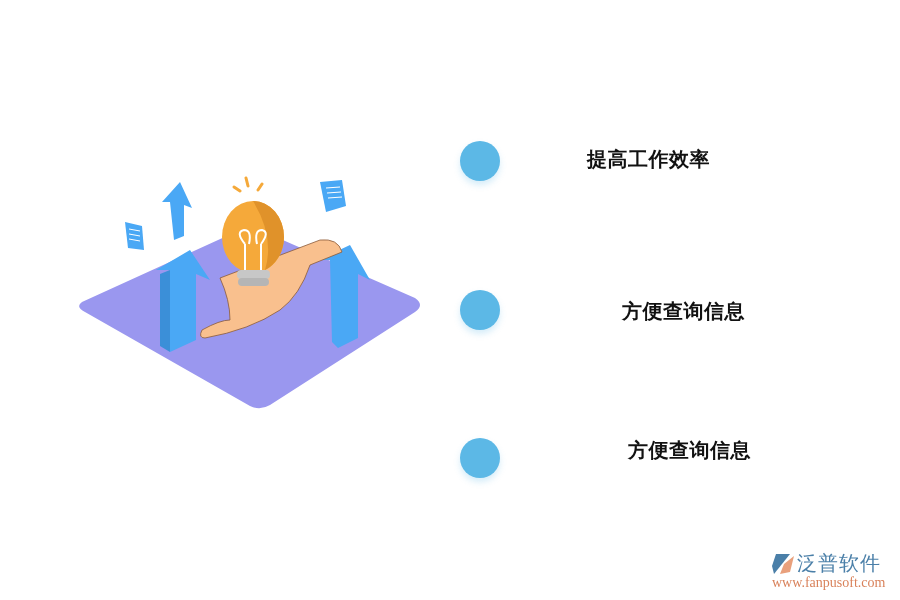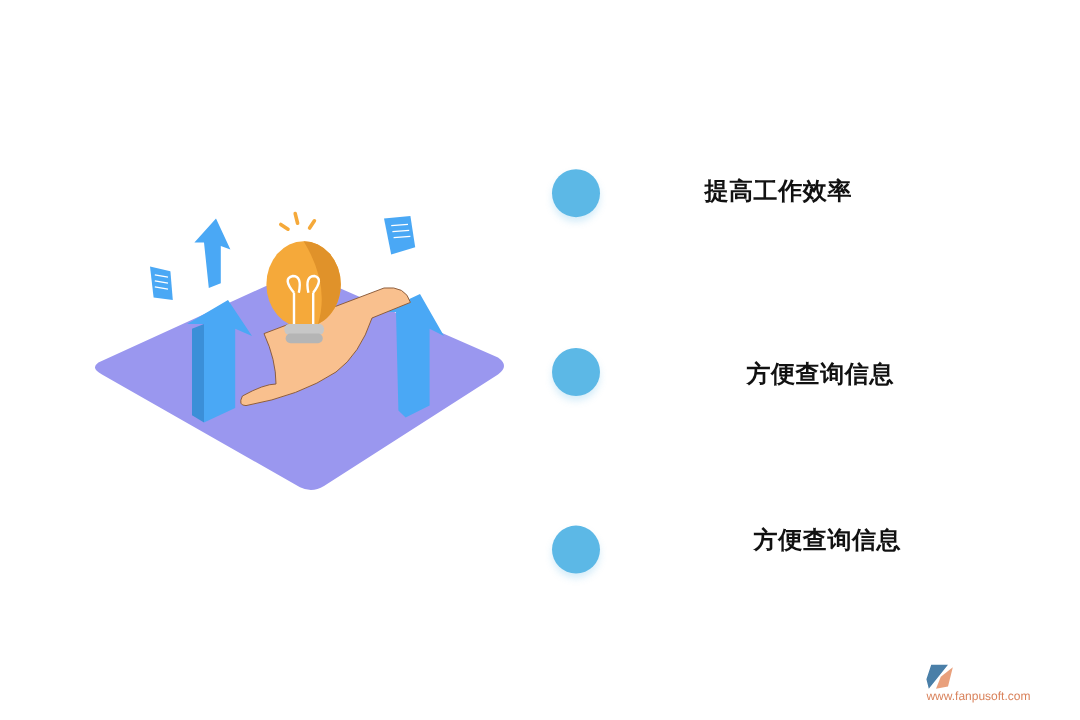--- a/index.html
+++ b/index.html
@@ -2,21 +2,21 @@
 <html><head>
 <meta charset="utf-8">
 <style>
   html, body { margin:0; padding:0; background:#ffffff; }
   body { width:900px; height:600px; position:relative; overflow:hidden; font-family:"DejaVu Sans", sans-serif; }
   .illus { position:absolute; left:70px; top:170px; width:360px; height:250px; }
   .dot { position:absolute; width:40px; height:40px; border-radius:50%; background:#5cb8e6; box-shadow:0 4px 6px rgba(92,184,230,0.25); }
   .label { position:absolute; font-size:20px; font-weight:bold; color:#111; letter-spacing:0.5px; white-space:nowrap; }
   .logo { position:absolute; left:770px; top:550px; width:125px; height:45px; }
   .logo-name { position:absolute; left:27px; top:0; font-size:20px; color:#4a7fa8; letter-spacing:1px; white-space:nowrap; }
-  .logo-url { position:absolute; left:2px; top:25px; font-family:Liberation Sans, sans-serif; font-size:10px; color:#d9825b; white-space:nowrap; }
+  .logo-url { position:absolute; left:2px; top:25px; font-family:Liberation Serif, serif; font-size:14px; color:#d9825b; white-space:nowrap; }
 </style>
 </head>
 <body>
 
 <div class="illus">
   <svg width="360" height="250" viewBox="0 0 360 250">
 
     <path d="M12 132 L170 60 Q180 56 190 60 L345 128 Q355 135 345 142 L200 235 Q190 241 180 236 L15 142 Q5 137 12 132 Z" fill="#9a97ef"></path>
 
     <g>
@@ -61,14 +61,15 @@
 <div class="label" style="left:622px;top:298px;">方便查询信息</div>
 
 <div class="dot" style="left:460px;top:438px;"></div>
 <div class="label" style="left:628px;top:437px;">方便查询信息</div>
 
 <div class="logo">
   <svg width="26" height="24" viewBox="0 0 26 24" style="position:absolute;left:0;top:2px;">
     <path d="M6 2 L20 2 L12 12 L4 22 L2 14 Z" fill="#4a7fa8"></path>
     <path d="M14 12 L24 4 L20 20 L10 22 Z" fill="#e9a07c"></path>
   </svg>
+  <span class="logo-name">泛普软件</span>
   <span class="logo-url">www.fanpusoft.com</span>
 </div>
 
 </body></html>

